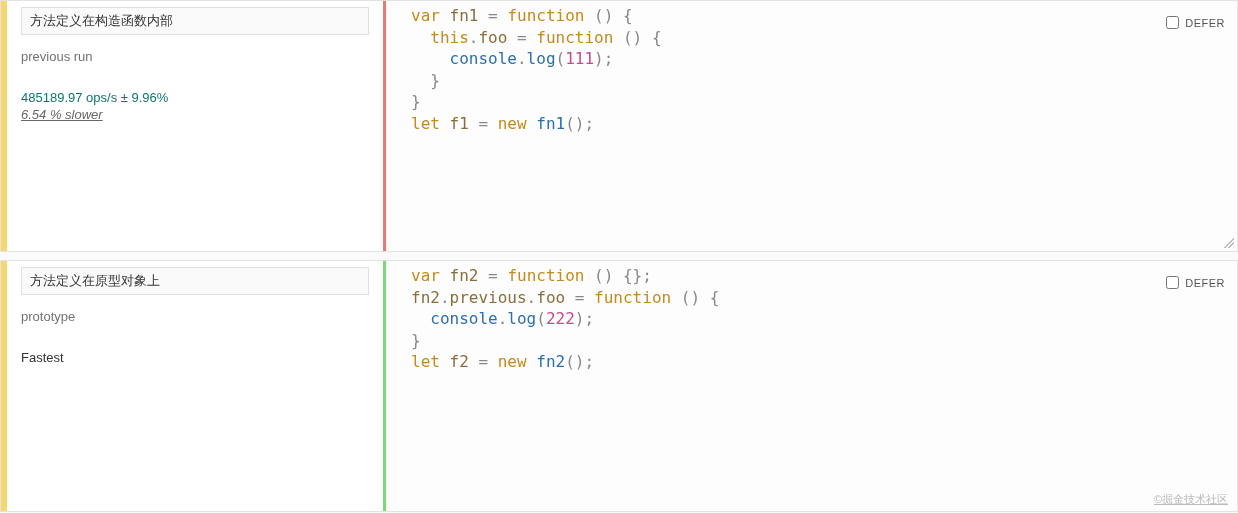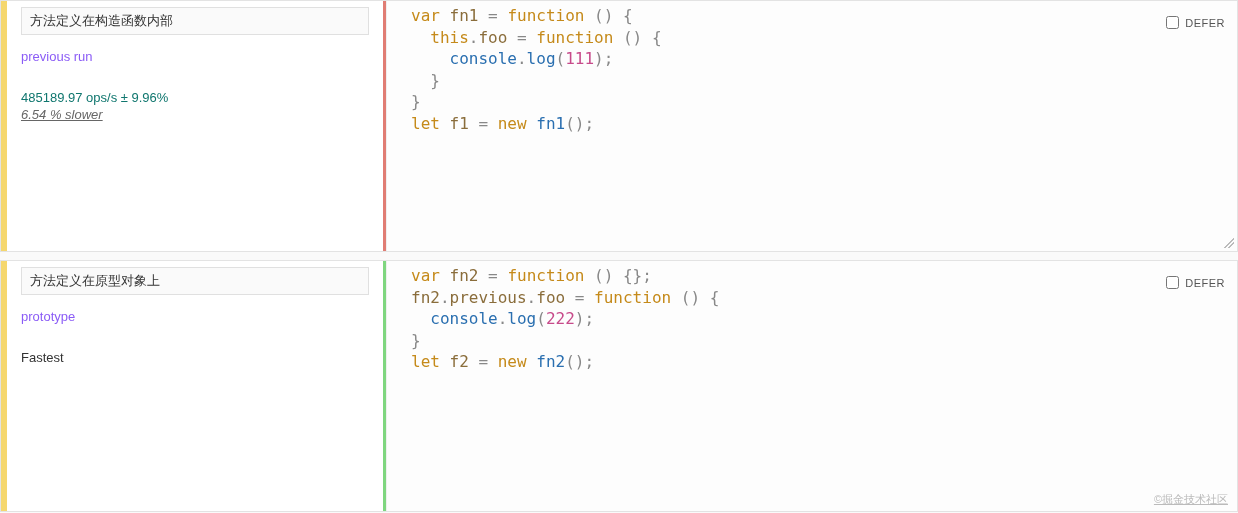--- a/index.html
+++ b/index.html
@@ -21,21 +21,21 @@
   width: 376px;
   padding: 6px 14px 10px 14px;
 }
 .title-box {
   border: 1px solid #e0e0e0;
   background: #fafafa;
   padding: 4px 8px;
   margin-bottom: 10px;
   font-size: 13px;
 }
-.status { margin: 14px 0 26px 0; color: #8b5cf6; }
+.status { margin: 14px 0 26px 0; color: #737373; }
 .ops { color: #0f766e; }
 .slower { font-style: italic; color: #666; margin-top: 2px; text-decoration: underline; }
 .fastest { font-weight: normal; margin-top: 2px; }
 .divider { width: 3px; }
 .divider.red { background: #e07d74; }
 .divider.green { background: #7fd67f; }
 .code-panel {
   flex: 1;
   position: relative;
   background: #fdfdfd;

